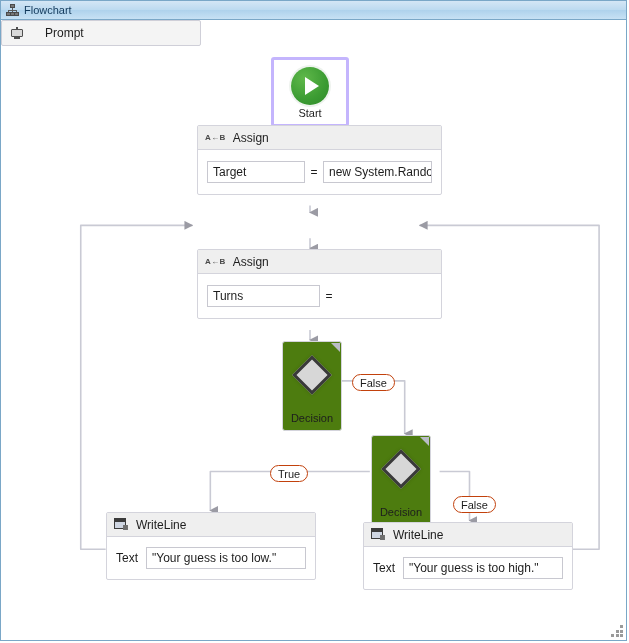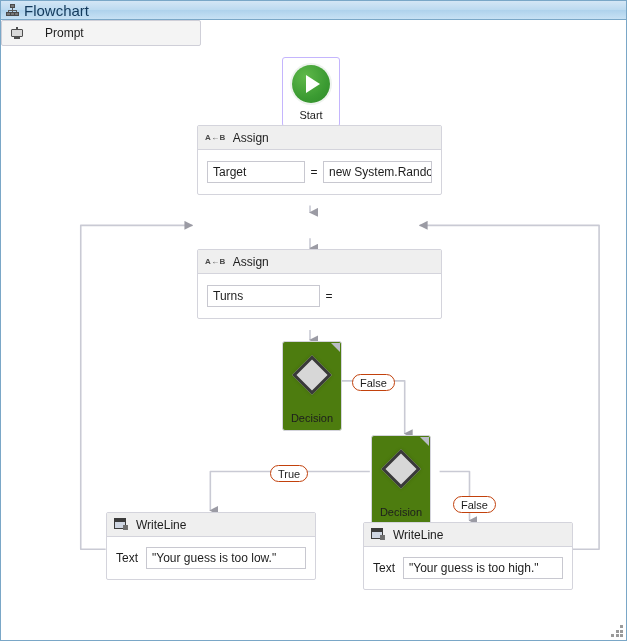--- a/index.html
+++ b/index.html
@@ -11,21 +11,21 @@
   #designer{
     position:absolute;left:0;top:0;width:627px;height:641px;
     border:1px solid #7aa7c7;background:#ffffff;box-sizing:border-box;
   }
   #titlebar{
     position:absolute;left:0;top:0;width:100%;height:19px;
     background:linear-gradient(to bottom,#d4e6f5 0%,#bcdaf0 50%,#aed2ec 51%,#c7e1f4 100%);
     border-bottom:1px solid #7aa7c7;box-sizing:border-box;
     display:flex;align-items:center;gap:5px;padding-left:5px;
   }
-  #titlebar .t-label{font-size:15px;color:#12395b;line-height:1;}
+  #titlebar .t-label{font-size:11px;color:#12395b;line-height:1;}
 
   
   .fc-icon{position:relative;width:13px;height:12px;flex:0 0 13px;}
   .fc-icon i{position:absolute;background:#5b5b5b;display:block;}
   .fc-icon .bx{width:5px;height:4px;background:#767676;border:1px solid #4a4a4a;box-sizing:border-box;}
   .fc-icon .b0{left:4px;top:0;}
   .fc-icon .b1{left:0px;top:8px;}
   .fc-icon .b2{left:4px;top:8px;}
   .fc-icon .b3{left:8px;top:8px;}
   .fc-icon .vline{left:6px;top:4px;width:1px;height:2px;}
@@ -68,22 +68,22 @@
           border:1px solid #cfcfd8;border-radius:2px;background:#f4f4f4;
           display:flex;align-items:center;gap:21px;padding-left:8px;box-sizing:border-box;}
   #prompt .ttl{font-size:12px;color:#1d1d1d;}
   .mon-icon{position:relative;width:14px;height:13px;flex:0 0 14px;}
   .mon-icon .scr{position:absolute;left:1px;top:2px;width:12px;height:8px;
       border:1px solid #4f4f4f;background:#d9d9d9;box-sizing:border-box;border-radius:1px;}
   .mon-icon .nub{position:absolute;left:6px;top:0;width:2px;height:2px;background:#4f4f4f;}
   .mon-icon .std{position:absolute;left:4px;top:10px;width:6px;height:2px;background:#4f4f4f;}
 
   
-  #start{left:281px;top:37px;width:58px;height:70px;
-         border:1px solid #c4b5fd;border-radius:3px;background:#fff;}
+  #start{left:270px;top:37px;width:78px;height:70px;
+         border:3px solid #c4b5fd;border-radius:3px;background:#fff;}
   #start .play{position:absolute;left:50%;top:7px;transform:translateX(-50%);
        width:38px;height:38px;border-radius:50%;
        background:radial-gradient(circle at 35% 30%,#5fb84a 0%,#3b9b32 60%,#2f8a29 100%);
        box-shadow:0 0 0 2px #eef3ee;}
   #start .play:after{content:"";position:absolute;left:14px;top:10px;
        border-left:14px solid #ffffff;border-top:9px solid transparent;
        border-bottom:9px solid transparent;}
   #start .lbl{position:absolute;left:0;right:0;bottom:5px;text-align:center;
        font-size:11px;color:#1d1d1d;}
 

